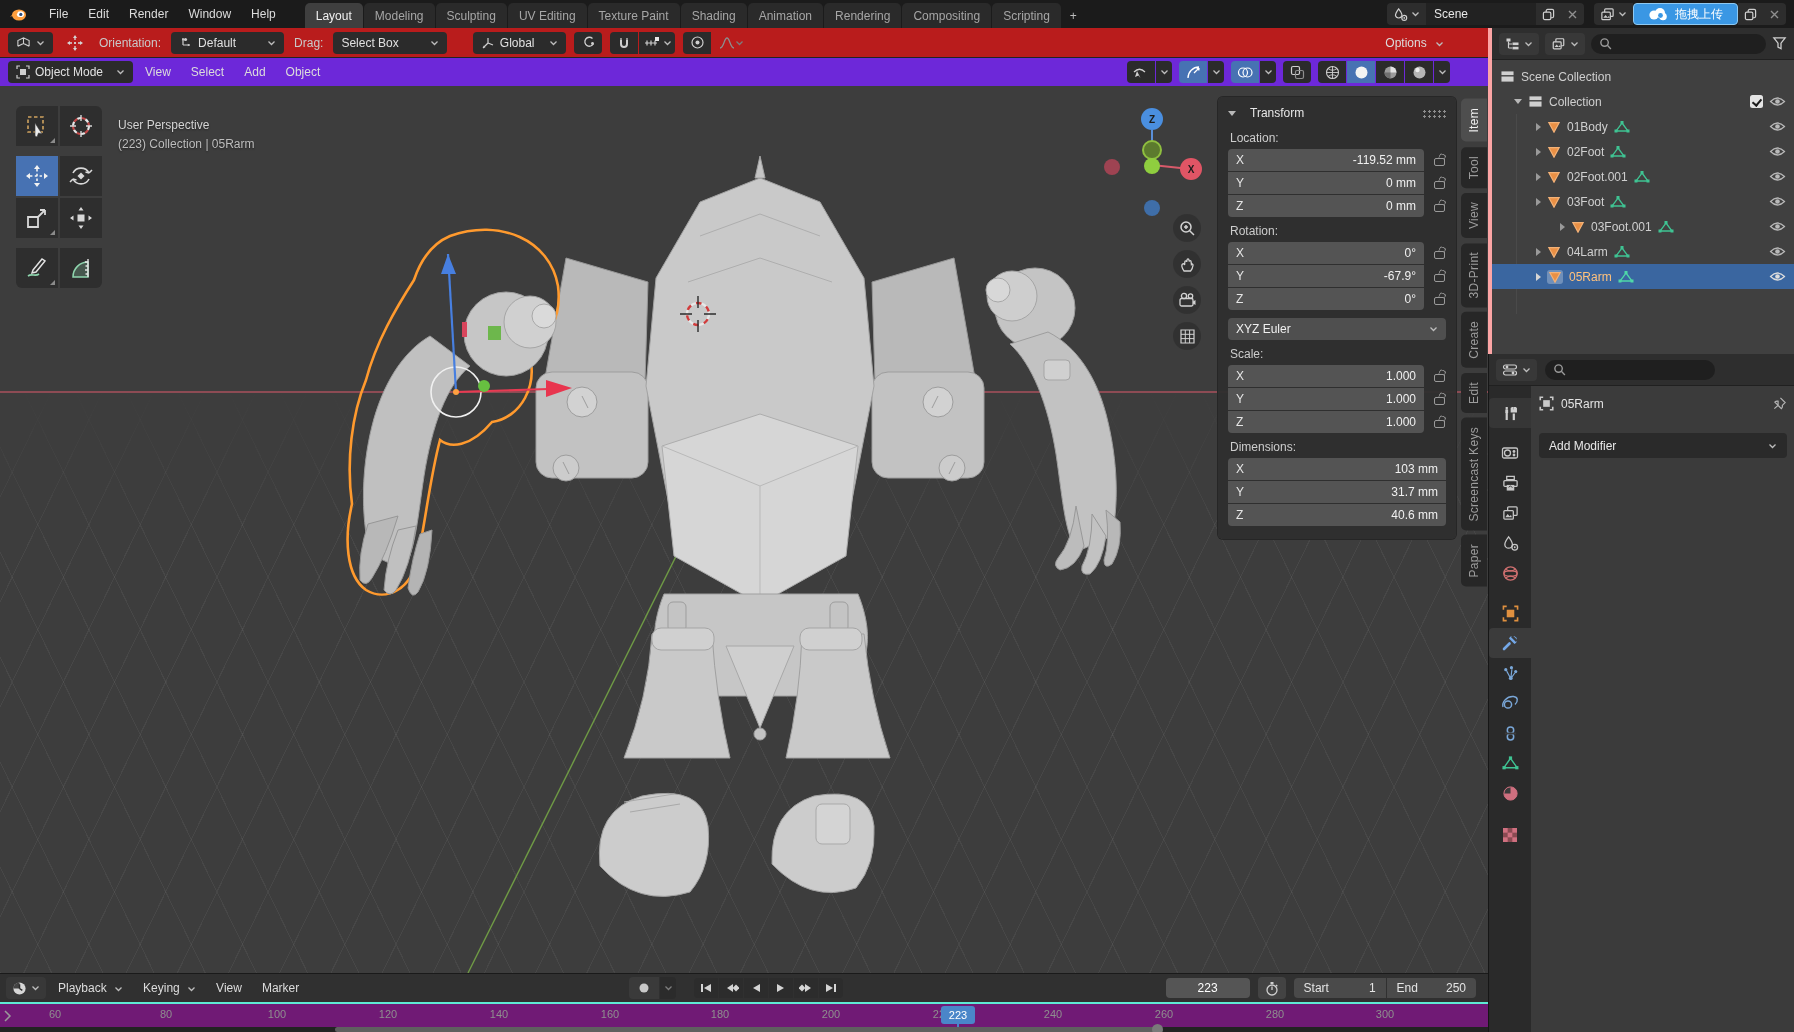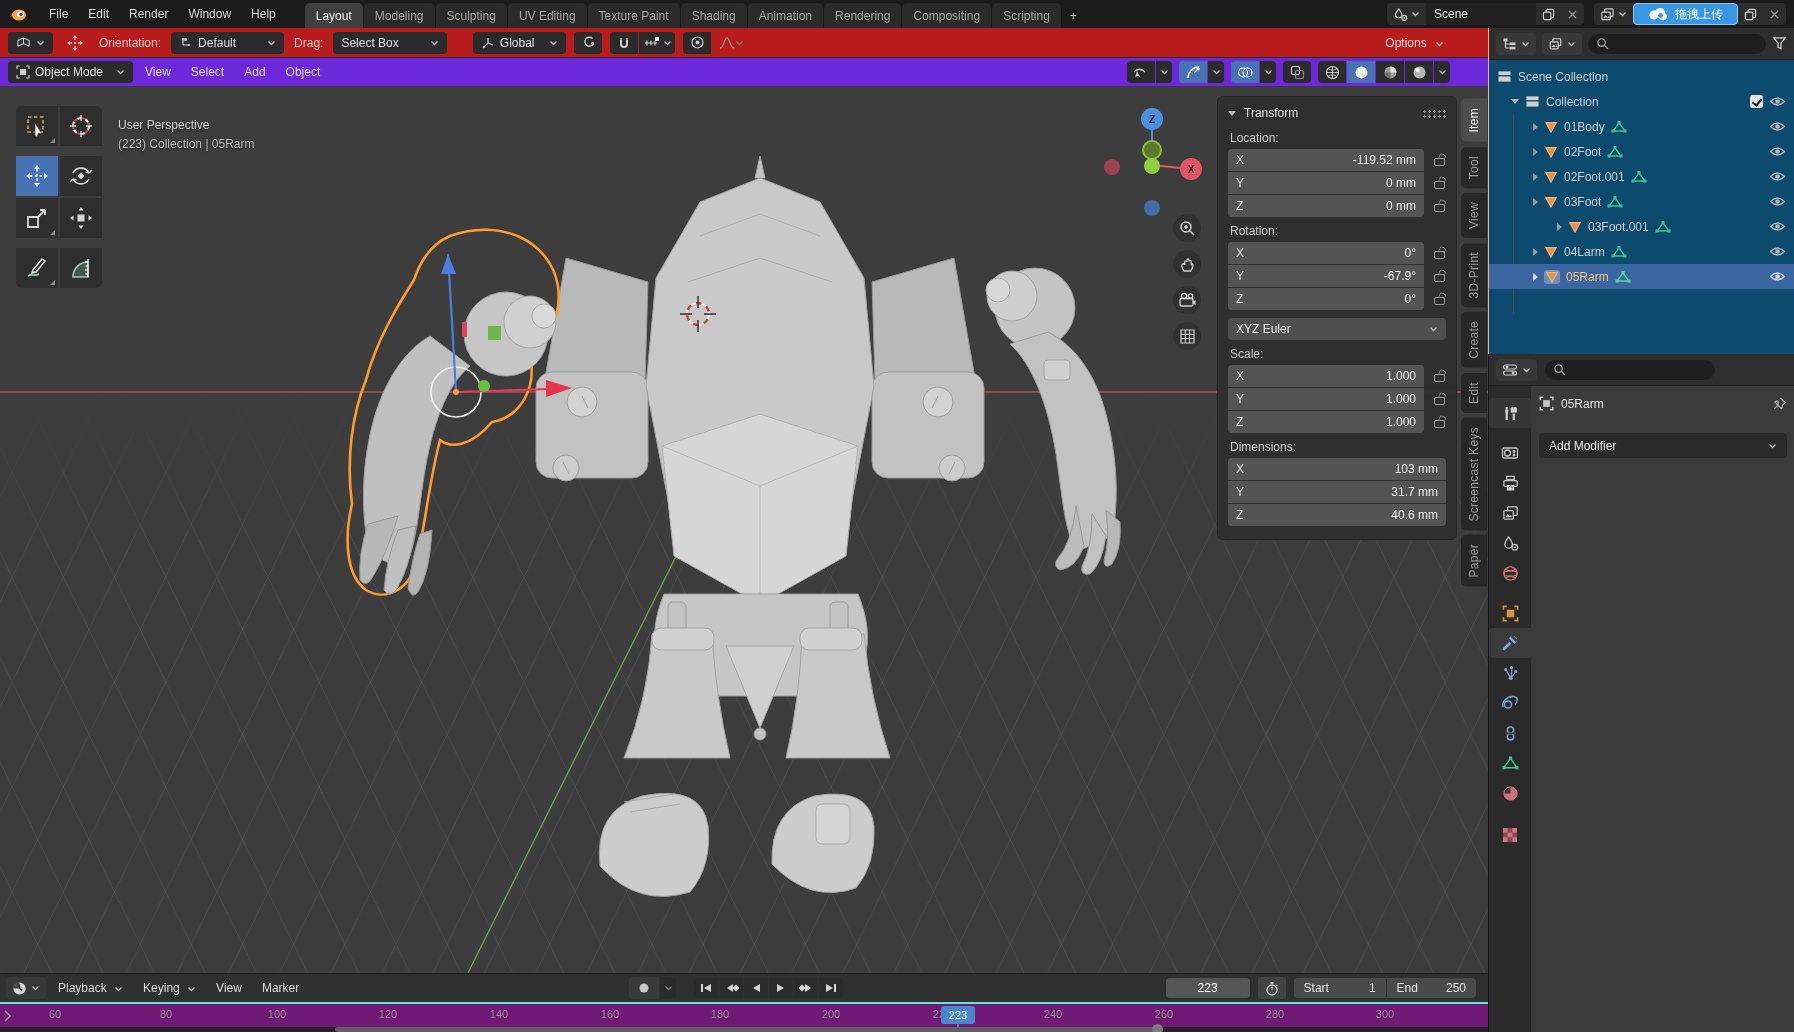--- a/index.html
+++ b/index.html
@@ -49,42 +49,42 @@
   .tool.active{background:#4772b3}
   .tool.sub::after{content:"";position:absolute;right:3px;bottom:3px;border-left:5px solid transparent;border-bottom:5px solid #8b8b8b}
   .tgap{height:6px;grid-column:1/3}
   .r1l{border-radius:6px 0 0 0}.r1r{border-radius:0 6px 0 0}
   .r4l{border-radius:0 0 0 6px}.r4r{border-radius:0 0 6px 0}
   .navgz .ball{position:absolute;border-radius:50%;display:flex;align-items:center;justify-content:center;font-size:10px;font-weight:bold;color:#1c1c1c}
   .sidebtn{position:absolute;width:28px;height:28px;border-radius:50%;background:rgba(40,40,40,.55);display:flex;align-items:center;justify-content:center}
 
   
   .npanel{position:absolute;left:1218px;top:11px;width:238px;background:#2e2e2ef2;border-radius:5px;padding:5px 10px 12px 10px;box-shadow:0 0 0 1px #262626}
-  .np-head{display:flex;align-items:center;gap:8px;height:22px;color:#e6e6e6}
+  .np-head{display:flex;align-items:center;gap:14px;height:22px;color:#e6e6e6}
   .grip{margin-left:auto;width:24px;height:9px;background-image:radial-gradient(#8d8d8d 1px,transparent 1.3px);background-size:5px 5px}
   .np-label{color:#cdcdcd;margin:7px 0 4px 2px}
   .prow{display:flex;align-items:center;gap:8px;margin-bottom:1px}
   .frow{height:22px;background:#545454;display:flex;align-items:center;padding:0 8px;color:#f0f0f0;flex:1}
   .frow .ax{width:18px;color:#e6e6e6}
   .frow .val{margin-left:auto}
   .lockc{width:14px;display:flex;justify-content:center}
   .lock{position:relative;width:11px;height:12px}
   .lock::after{content:"";position:absolute;bottom:0;left:0;width:9px;height:6.5px;border:1.2px solid #9a9a9a;border-radius:2px}
   .lock::before{content:"";position:absolute;top:-1px;left:3px;width:5px;height:5px;border:1.2px solid #9a9a9a;border-bottom:none;border-radius:3px 3px 0 0;transform:rotate(22deg) translateX(2px)}
   .dropdown{height:22px;background:#4f4f4f;border-radius:4px;display:flex;align-items:center;padding:0 8px;color:#f0f0f0}
   .dropdown .chvh{margin-left:auto}
 
   
   .sbtabs{position:absolute;left:1457px;top:13px;width:30px;display:flex;flex-direction:column;gap:5px}
   .sbtab{writing-mode:vertical-rl;transform:rotate(180deg);background:#272727;color:#9d9d9d;padding:9px 0;width:26px;margin-left:4px;
          display:flex;align-items:center;justify-content:center;border-radius:0 5px 5px 0;letter-spacing:.3px}
   .sbtab.active{background:#4e4e4e;color:#f0f0f0}
 
   
-  .outliner{left:1488px;top:28px;width:306px;height:326px;background:#0c4a6e;border-left:1px solid #fca5a5}
+  .outliner{left:1488px;top:28px;width:306px;height:326px;background:#404040;border-left:4px solid #fca5a5}
   .ol-header{height:32px;background:#2e2e2e;display:flex;align-items:center;gap:6px;padding:0 7px;border-bottom:1px solid #202020}
   .searchbox{flex:1;height:20px;background:#1f1f1f;border-radius:10px;display:flex;align-items:center;gap:5px;padding:0 8px}
   .ol-rows{position:relative;padding-top:4px}
   .ol-row{height:25px;display:flex;align-items:center;gap:6px;padding-right:8px;position:relative}
   .ol-row.sel{background:#3a66a0}
   .ol-label{color:#cfcfcf}
   .ol-row.sel .ol-label{color:#ffc27d}
   .tri-r{width:0;height:0;border-left:5px solid #9a9a9a;border-top:4px solid transparent;border-bottom:4px solid transparent}
   .tri-d{width:0;height:0;border-top:5px solid #b8b8b8;border-left:4px solid transparent;border-right:4px solid transparent}
   .cbx{width:13px;height:13px;background:#e4e4e4;border-radius:2.5px;position:relative}

